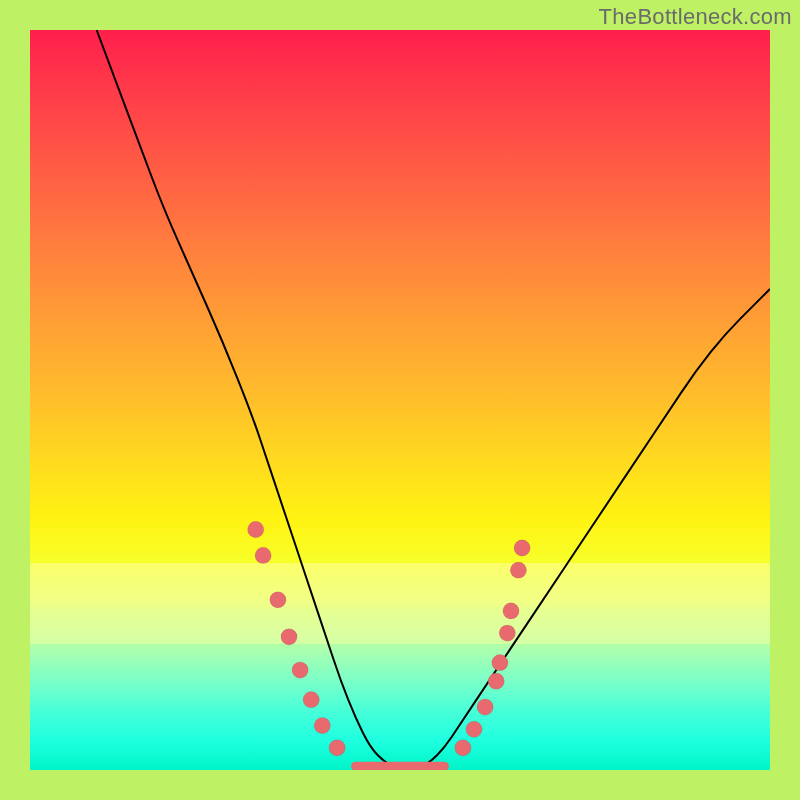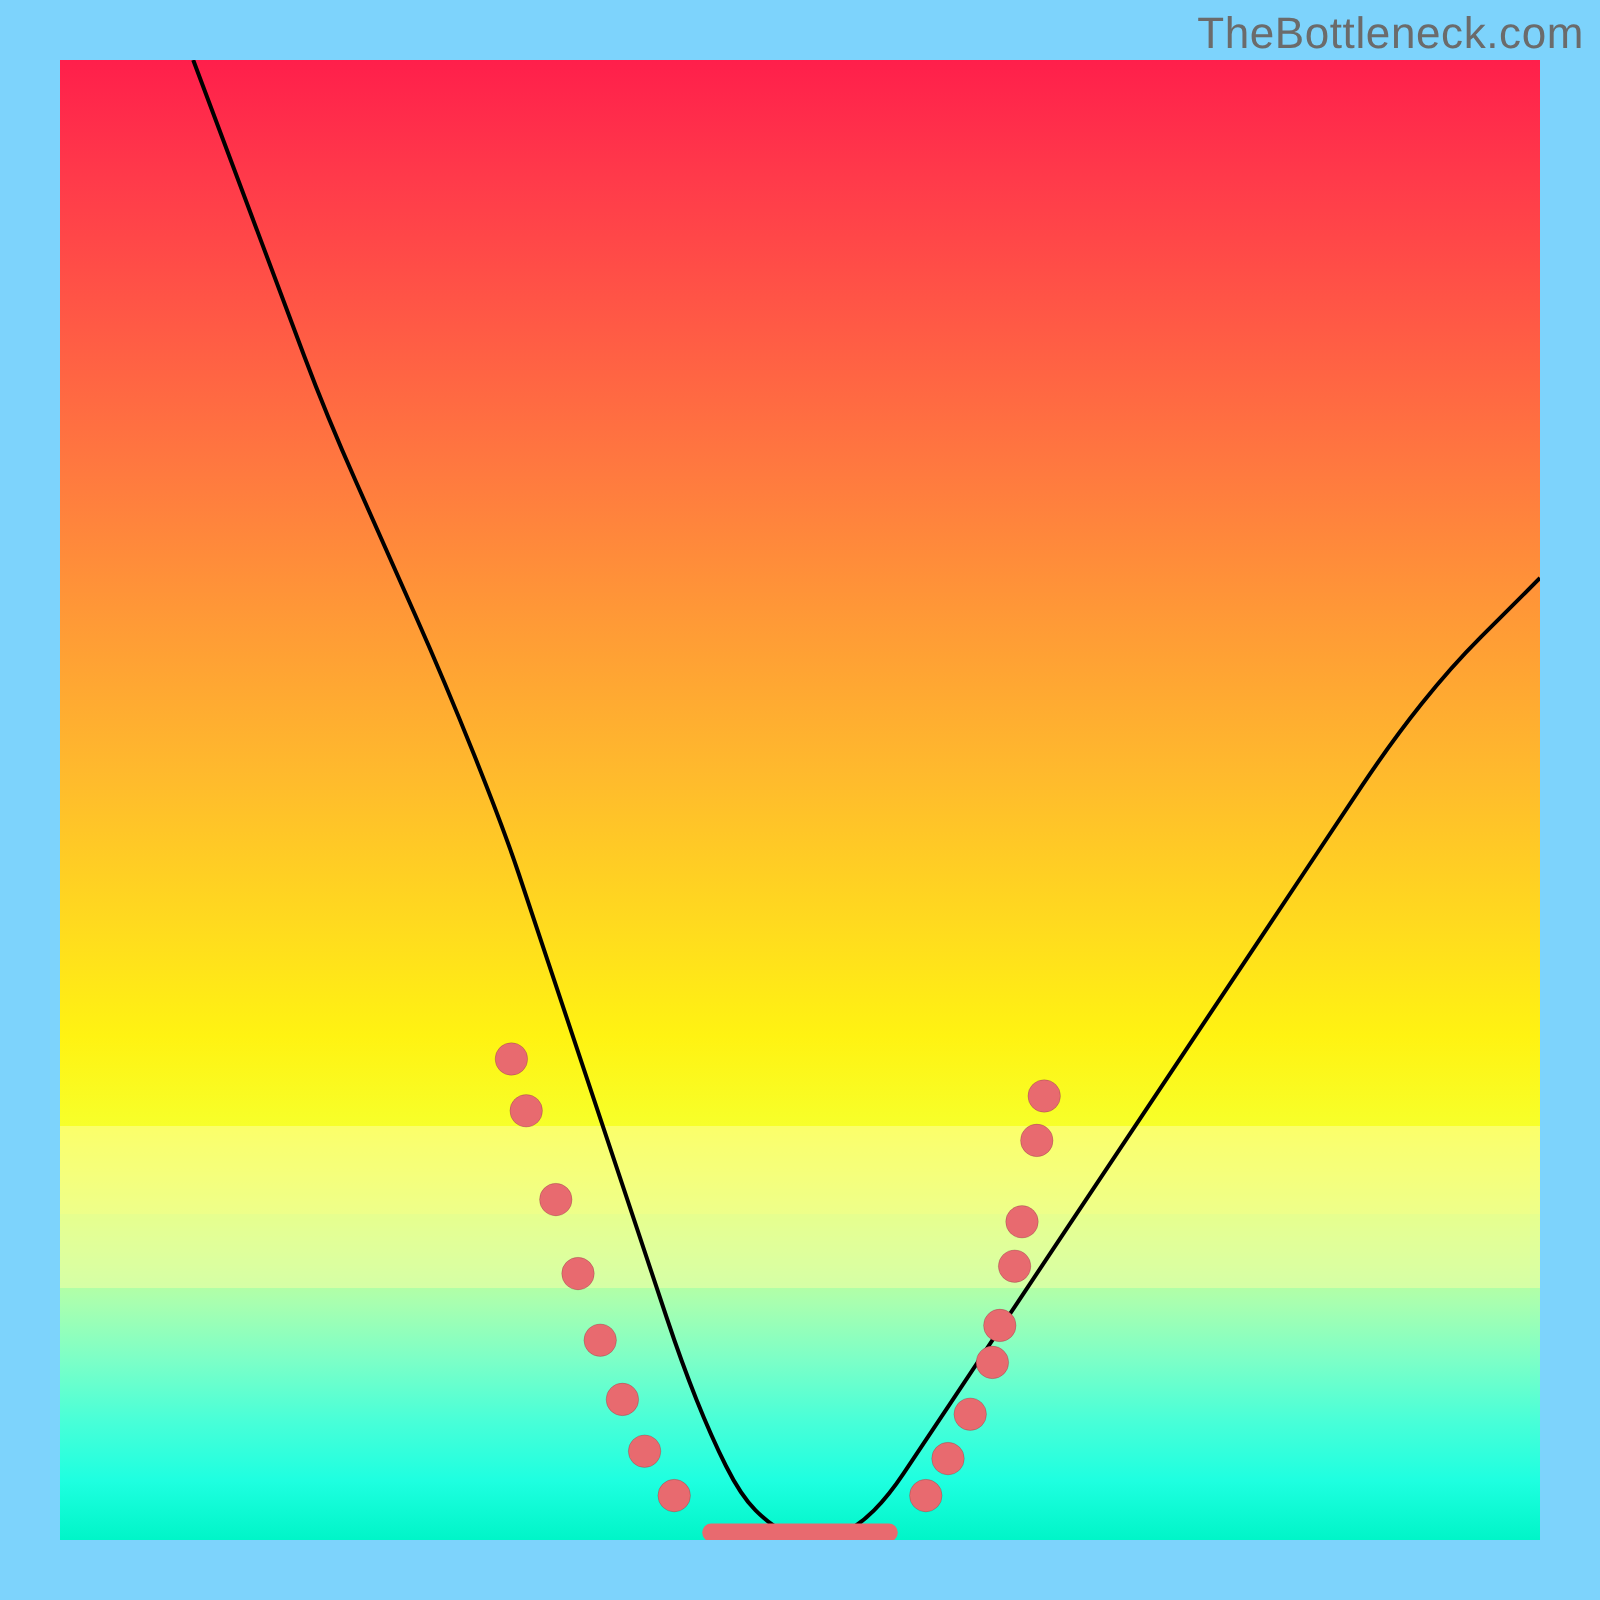--- a/index.html
+++ b/index.html
@@ -8,21 +8,21 @@
     width: 800px;
     height: 800px;
     overflow: hidden;
     background: #000;
     font-family: Arial, Helvetica, sans-serif;
   }
   .frame {
     position: relative;
     width: 800px;
     height: 800px;
-    background: #7dd3fc;
+    background: #bef264;
   }
   .plot-area {
     position: absolute;
     left: 30px;
     top: 30px;
     width: 740px;
     height: 740px;
     overflow: hidden;
   }
   .gradient {

